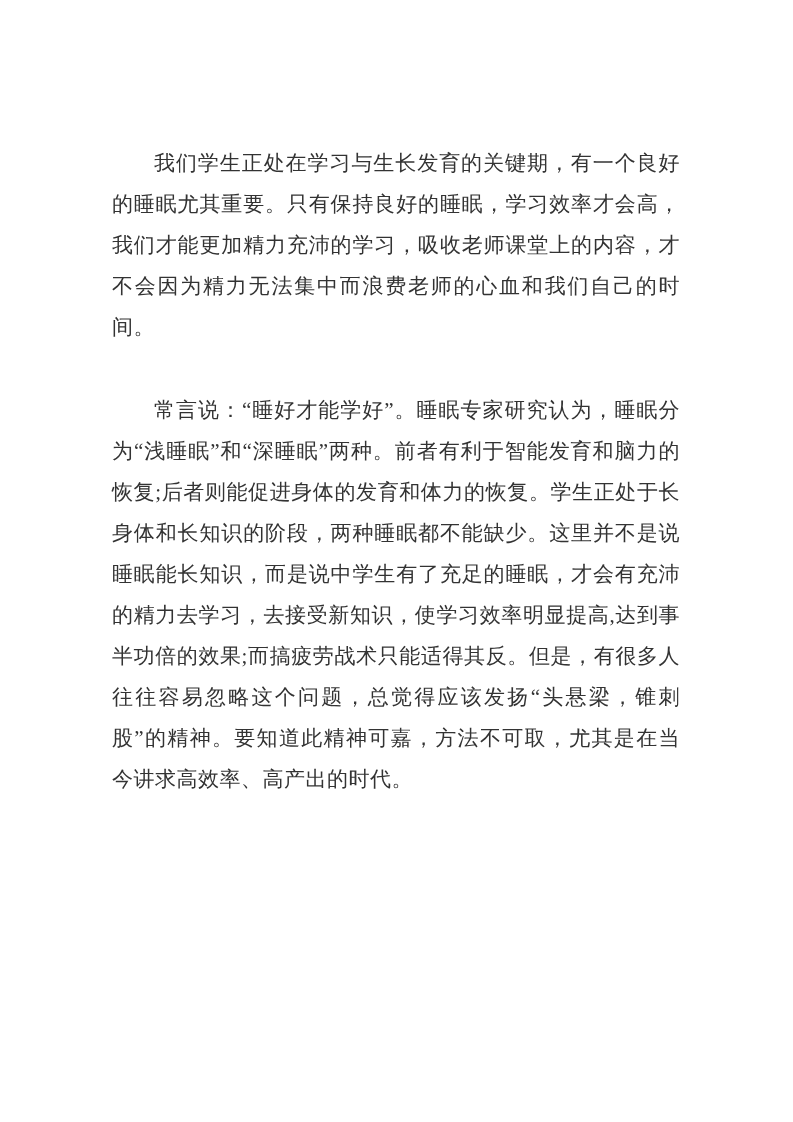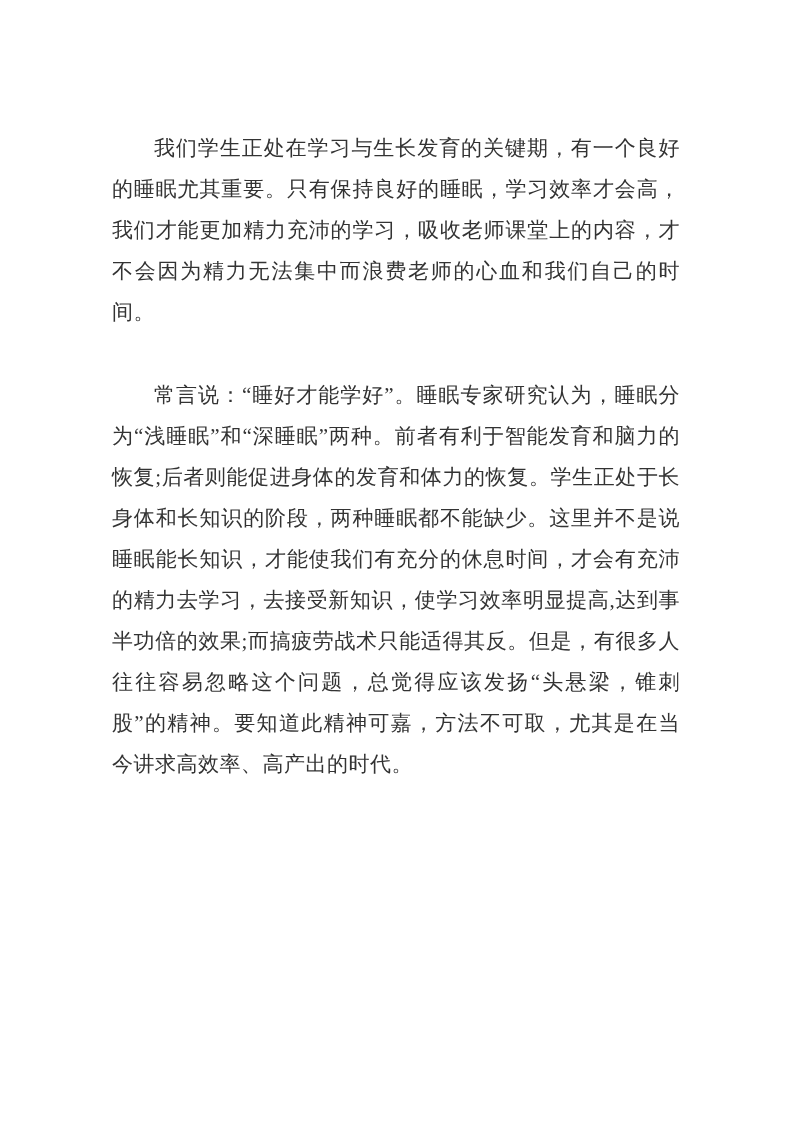--- a/index.html
+++ b/index.html
@@ -10,21 +10,21 @@
   .page {
     position: relative;
     width: 793px;
     height: 1122px;
     background: #ffffff;
     overflow: hidden;
   }
   .text-content {
     position: absolute;
     left: 112px;
-    top: 128px;
+    top: 143px;
     width: 568px;
   }
   .text-content p {
     margin: 0 0 42px 0;
     font-family: "Liberation Serif", "DejaVu Serif", serif;
     font-size: 21px;
     line-height: 41px;
     color: #333333;
     text-align: justify;
     text-justify: inter-ideograph;
@@ -35,15 +35,15 @@
   .text-content p:last-child {
     margin-bottom: 0;
   }
 </style>
 </head>
 <body>
 
 <div class="page">
   <div class="text-content">
     <p>我们学生正处在学习与生长发育的关键期，有一个良好的睡眠尤其重要。只有保持良好的睡眠，学习效率才会高，我们才能更加精力充沛的学习，吸收老师课堂上的内容，才不会因为精力无法集中而浪费老师的心血和我们自己的时间。</p>
-    <p>常言说：“睡好才能学好”。睡眠专家研究认为，睡眠分为“浅睡眠”和“深睡眠”两种。前者有利于智能发育和脑力的恢复;后者则能促进身体的发育和体力的恢复。学生正处于长身体和长知识的阶段，两种睡眠都不能缺少。这里并不是说睡眠能长知识，才能使我们有充分的休息时间，才会有充沛的精力去学习，去接受新知识，使学习效率明显提高,达到事半功倍的效果;而搞疲劳战术只能适得其反。但是，有很多人往往容易忽略这个问题，总觉得应该发扬“头悬梁，锥刺股”的精神。要知道此精神可嘉，方法不可取，尤其是在当今讲求高效率、高产出的时代。</p>
+    <p>常言说：“睡好才能学好”。睡眠专家研究认为，睡眠分为“浅睡眠”和“深睡眠”两种。前者有利于智能发育和脑力的恢复;后者则能促进身体的发育和体力的恢复。学生正处于长身体和长知识的阶段，两种睡眠都不能缺少。这里并不是说睡眠能长知识，而是说中学生有了充足的睡眠，才会有充沛的精力去学习，去接受新知识，使学习效率明显提高,达到事半功倍的效果;而搞疲劳战术只能适得其反。但是，有很多人往往容易忽略这个问题，总觉得应该发扬“头悬梁，锥刺股”的精神。要知道此精神可嘉，方法不可取，尤其是在当今讲求高效率、高产出的时代。</p>
   </div>
 </div>
 
 </body></html>

